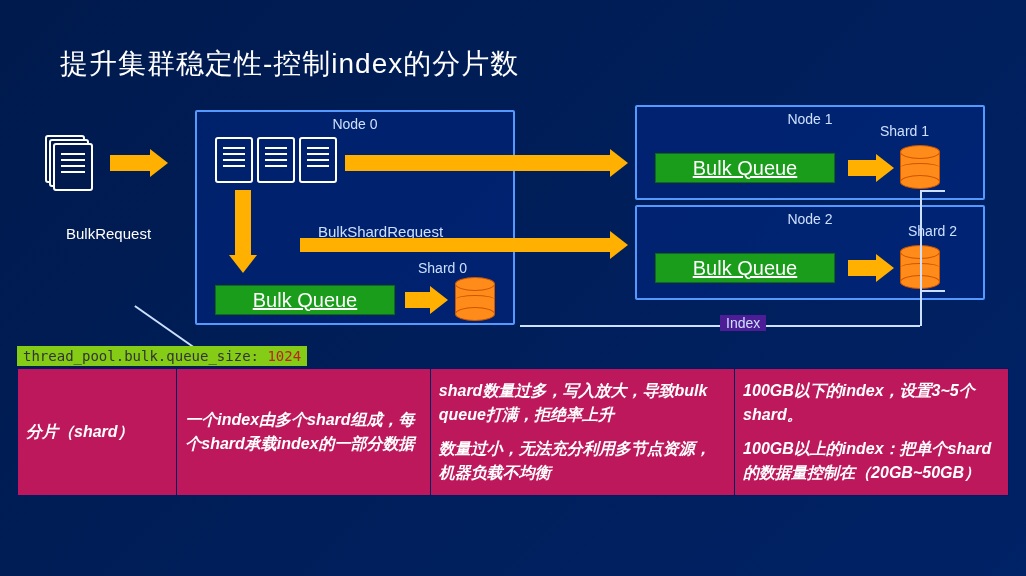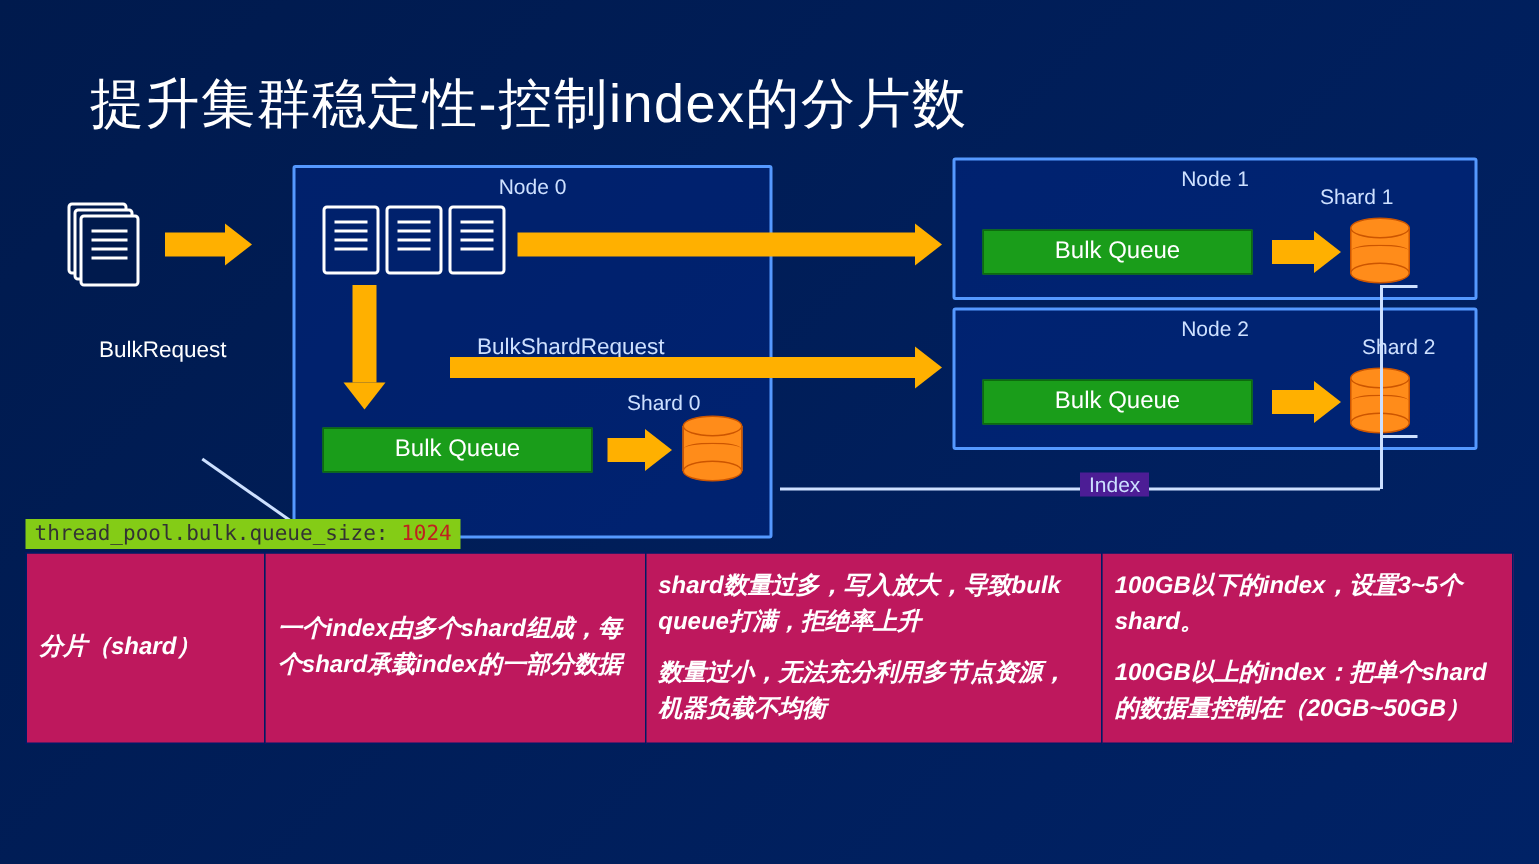--- a/index.html
+++ b/index.html
@@ -9,21 +9,21 @@
     background: linear-gradient(135deg, #001a4d 0%, #002266 100%);
     font-family: "Microsoft YaHei", "SimHei", sans-serif;
     color: #fff;
     overflow: hidden;
     position: relative;
   }
   .title {
     position: absolute;
     top: 45px;
     left: 60px;
-    font-size: 36px;
+    font-size: 28px;
     font-weight: 400;
     letter-spacing: 1px;
   }
   .diagram {
     position: absolute;
     top: 105px;
     left: 0;
     width: 1026px;
     height: 235px;
   }
@@ -44,25 +44,26 @@
   .shard-label {
     position: absolute;
     color: #cde0ff;
     font-size: 14px;
   }
   .bulk-queue {
     position: absolute;
     background: #1a9d1a;
     border: 1px solid #0d6b0d;
     color: #fff;
-    font-size: 16px;
+    font-size: 20px;
     display: flex;
     align-items: center;
     justify-content: center;
     height: 30px;
+    text-decoration: underline;
   }
   .doc-stack {
     position: absolute;
   }
   .doc-icon {
     width: 38px;
     height: 46px;
     border: 2.5px solid #fff;
     border-radius: 3px;
     position: relative;
@@ -233,21 +234,21 @@
       <div class="d2"></div>
       <div class="d3"></div>
   </div>
   <div class="bulkreq-label" style="top:120px; left:32px;margin-left:34px;">BulkRequest</div>
 
   <div class="arrow-right" style="top:58px; left:110px;">
     <div class="shaft" style="width:40px; left:0;"></div>
     <div class="head" style="left:40px;"></div>
   </div>
 
-  <div class="node-box" style="top:5px; left:195px; width:320px; height:249px;">
+  <div class="node-box" style="top:5px; left:195px; width:320px; height:215px;">
     <div class="node-label">Node 0</div>
   </div>
 
   <div class="doc-stack" style="top:32px; left:215px;">
     <span class="doc-icon"></span><span class="doc-icon"></span><span class="doc-icon"></span>
   </div>
 
   <div class="bsr-label" style="top:118px; left:318px;">BulkShardRequest</div>
 
   <div class="arrow-down" style="top:85px; left:243px;">

